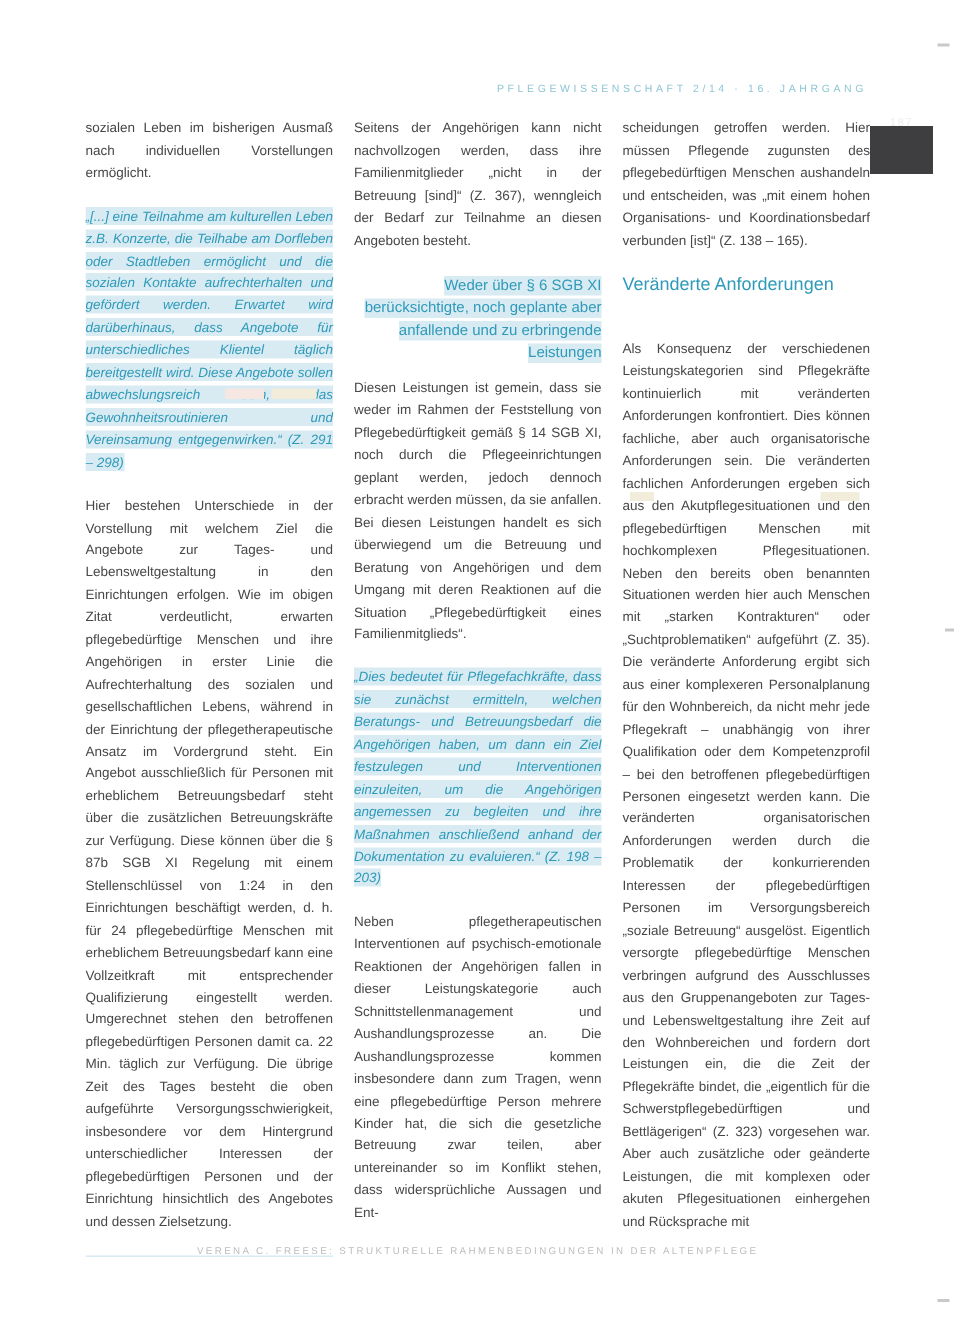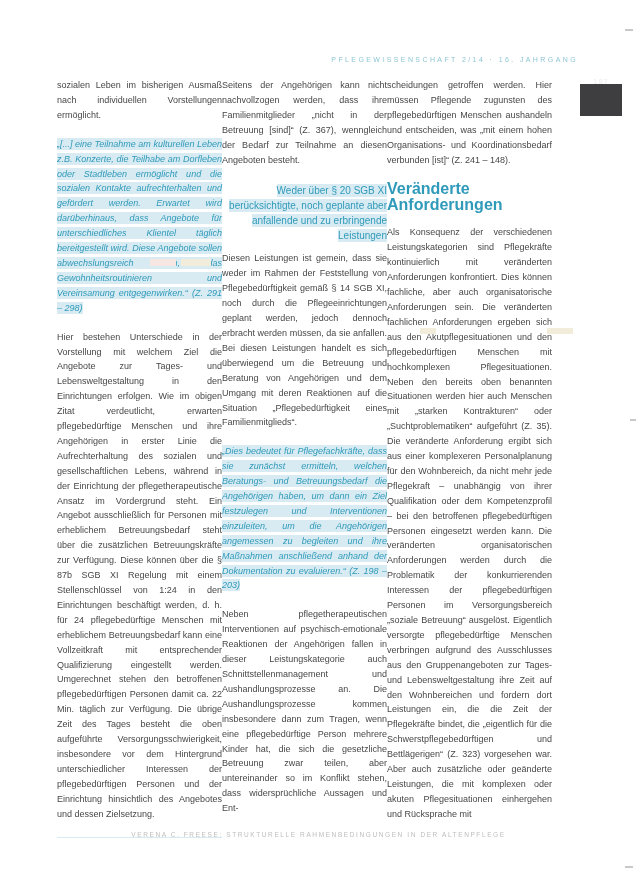--- a/index.html
+++ b/index.html
@@ -26,43 +26,43 @@
     position:absolute;top:84px;right:15px;width:42px;height:32px;
     background:var(--badge-bg);display:flex;flex-direction:column;
     align-items:center;justify-content:center;gap:18px;
   }
   .page-badge .num{
     color:#ededed;font-size:7.5px;letter-spacing:1px;line-height:8px;
   }
   .page-badge .bar{width:14px;height:1px;background:#8f8f90;}
   .text-columns{
     position:absolute;left:57px;top:78px;width:523px;height:760px;
-    display:flex;overflow:hidden;
+    display:flex;gap:14px;overflow:hidden;
   }
   .column{width:165px;flex:0 0 165px;}
   .column p{
     margin:0 0 14px 0;font-size:9px;line-height:14.9px;
     text-align:justify;hyphens:auto;-webkit-hyphens:auto;
   }
   .column p.paragraph{color:var(--body-text);}
   .column p.quote{
     color:var(--accent);font-style:italic;margin-top:5px;
   }
   .hl{
     background:var(--highlight);
     box-decoration-break:clone;-webkit-box-decoration-break:clone;
     padding:1px 0;
   }
   .column p.subheading{
     color:var(--accent);font-size:10px;line-height:15px;
     text-align:right;margin:16px 0 8px 0;font-style:normal;
   }
   .column p.heading{
-    color:var(--accent);font-size:16px;line-height:16px;
-    text-align:left;margin:12px 0 12px 0;font-weight:bold;
+    color:var(--accent);font-size:12px;line-height:16px;
+    text-align:left;margin:12px 0 28px 0;
   }
   .footer-line{
     position:absolute;top:831px;left:57px;width:523px;text-align:center;
     font-size:6.5px;letter-spacing:1.6px;color:var(--muted);white-space:nowrap;
   }
   .artifact{position:absolute;z-index:0;}
   .artifact.pink{background:#f6e7e3;}
   .artifact.beige{background:#f2ecdb;}
   .crop-mark{position:absolute;background:#c9c9c9;}
 </style>
@@ -79,27 +79,27 @@
 
 <div class="text-columns">
     <div class="column">
       <p class="paragraph">sozialen Leben im bisherigen Ausmaß nach individuellen Vorstellungen ermöglicht.</p>
       <p class="quote"><span class="hl">„[...] eine Teilnahme am kulturellen Leben z.B. Konzerte, die Teilhabe am Dorfleben oder Stadtleben ermöglicht und die sozialen Kontakte aufrechterhalten und gefördert werden. Erwartet wird darüberhinaus, dass Angebote für unterschiedliches Klientel täglich bereitgestellt wird. Diese Angebote sollen abwechslungsreich sein, das Gewohnheitsroutinieren und Vereinsamung entgegenwirken.“ (Z. 291 – 298)</span></p>
       <p class="paragraph">Hier bestehen Unterschiede in der Vorstellung mit welchem Ziel die Angebote zur Tages- und Lebensweltgestaltung in den Einrichtungen erfolgen. Wie im obigen Zitat verdeutlicht, erwarten pflegebedürftige Menschen und ihre Angehörigen in erster Linie die Aufrechterhaltung des sozialen und gesellschaftlichen Lebens, während in der Einrichtung der pflegetherapeutische Ansatz im Vordergrund steht. Ein Angebot ausschließlich für Personen mit erheblichem Betreuungsbedarf steht über die zusätzlichen Betreuungskräfte zur Verfügung. Diese können über die § 87b SGB XI Regelung mit einem Stellenschlüssel von 1:24 in den Einrichtungen beschäftigt werden, d. h. für 24 pflegebedürftige Menschen mit erheblichem Betreuungsbedarf kann eine Vollzeitkraft mit entsprechender Qualifizierung eingestellt werden. Umgerechnet stehen den betroffenen pflegebedürftigen Personen damit ca. 22 Min. täglich zur Verfügung. Die übrige Zeit des Tages besteht die oben aufgeführte Versorgungsschwierigkeit, insbesondere vor dem Hintergrund unterschiedlicher Interessen der pflegebedürftigen Personen und der Einrichtung hinsichtlich des Angebotes und dessen Zielsetzung.</p>
       <p class="quote"><span class="hl">„Diese (Anm. d. Verf.: kognitiv orientierte pflegebedürftige Personen) ver-</span></p>
     </div>
     <div class="column">
       <p class="paragraph">Seitens der Angehörigen kann nicht nachvollzogen werden, dass ihre Familienmitglieder „nicht in der Betreuung [sind]“ (Z. 367), wenngleich der Bedarf zur Teilnahme an diesen Angeboten besteht.</p>
-      <p class="subheading"><span class="hl">Weder über § 20 SGB XI berücksichtigte, noch geplante aber anfallende und zu erbringende Leistungen</span></p>
+      <p class="subheading"><span class="hl">Weder über § 6 SGB XI berücksichtigte, noch geplante aber anfallende und zu erbringende Leistungen</span></p>
       <p class="paragraph">Diesen Leistungen ist gemein, dass sie weder im Rahmen der Feststellung von Pflegebedürftigkeit gemäß § 14 SGB XI, noch durch die Pflegeeinrichtungen geplant werden, jedoch dennoch erbracht werden müssen, da sie anfallen. Bei diesen Leistungen handelt es sich überwiegend um die Betreuung und Beratung von Angehörigen und dem Umgang mit deren Reaktionen auf die Situation „Pflegebedürftigkeit eines Familienmitglieds“.</p>
       <p class="quote"><span class="hl">„Dies bedeutet für Pflegefachkräfte, dass sie zunächst ermitteln, welchen Beratungs- und Betreuungsbedarf die Angehörigen haben, um dann ein Ziel festzulegen und Interventionen einzuleiten, um die Angehörigen angemessen zu begleiten und ihre Maßnahmen anschließend anhand der Dokumentation zu evaluieren.“ (Z. 198 – 203)</span></p>
       <p class="paragraph">Neben pflegetherapeutischen Interventionen auf psychisch-emotionale Reaktionen der Angehörigen fallen in dieser Leistungskategorie auch Schnittstellenmanagement und Aushandlungsprozesse an. Die Aushandlungsprozesse kommen insbesondere dann zum Tragen, wenn eine pflegebedürftige Person mehrere Kinder hat, die sich die gesetzliche Betreuung zwar teilen, aber untereinander so im Konflikt stehen, dass widersprüchliche Aussagen und Ent-</p>
     </div>
     <div class="column">
-      <p class="paragraph">scheidungen getroffen werden. Hier müssen Pflegende zugunsten des pflegebedürftigen Menschen aushandeln und entscheiden, was „mit einem hohen Organisations- und Koordinationsbedarf verbunden [ist]“ (Z. 241 – 148).</p>
+      <p class="paragraph">scheidungen getroffen werden. Hier müssen Pflegende zugunsten des pflegebedürftigen Menschen aushandeln und entscheiden, was „mit einem hohen Organisations- und Koordinationsbedarf verbunden [ist]“ (Z. 138 – 165).</p>
       <p class="heading">Veränderte Anforderungen</p>
       <p class="paragraph">Als Konsequenz der verschiedenen Leistungskategorien sind Pflegekräfte kontinuierlich mit veränderten Anforderungen konfrontiert. Dies können fachliche, aber auch organisatorische Anforderungen sein. Die veränderten fachlichen Anforderungen ergeben sich aus den Akutpflegesituationen und den pflegebedürftigen Menschen mit hochkomplexen Pflegesituationen. Neben den bereits oben benannten Situationen werden hier auch Menschen mit „starken Kontrakturen“ oder „Suchtproblematiken“ aufgeführt (Z. 35). Die veränderte Anforderung ergibt sich aus einer komplexeren Personalplanung für den Wohnbereich, da nicht mehr jede Pflegekraft – unabhängig von ihrer Qualifikation oder dem Kompetenzprofil – bei den betroffenen pflegebedürftigen Personen eingesetzt werden kann. Die veränderten organisatorischen Anforderungen werden durch die Problematik der konkurrierenden Interessen der pflegebedürftigen Personen im Versorgungsbereich „soziale Betreuung“ ausgelöst. Eigentlich versorgte pflegebedürftige Menschen verbringen aufgrund des Ausschlusses aus den Gruppenangeboten zur Tages- und Lebensweltgestaltung ihre Zeit auf den Wohnbereichen und fordern dort Leistungen ein, die die Zeit der Pflegekräfte bindet, die „eigentlich für die Schwerstpflegebedürftigen und Bettlägerigen“ (Z. 323) vorgesehen war. Aber auch zusätzliche oder geänderte Leistungen, die mit komplexen oder akuten Pflegesituationen einhergehen und Rücksprache mit</p>
     </div>
   </div>
 
 <div class="artifact pink" style="left:150px;top:259px;width:26px;height:7px;"></div>
 <div class="artifact beige" style="left:181px;top:259px;width:30px;height:7px;"></div>
 <div class="artifact beige" style="left:420px;top:328px;width:16px;height:6px;"></div>
 <div class="artifact beige" style="left:547px;top:328px;width:26px;height:6px;"></div>
 

